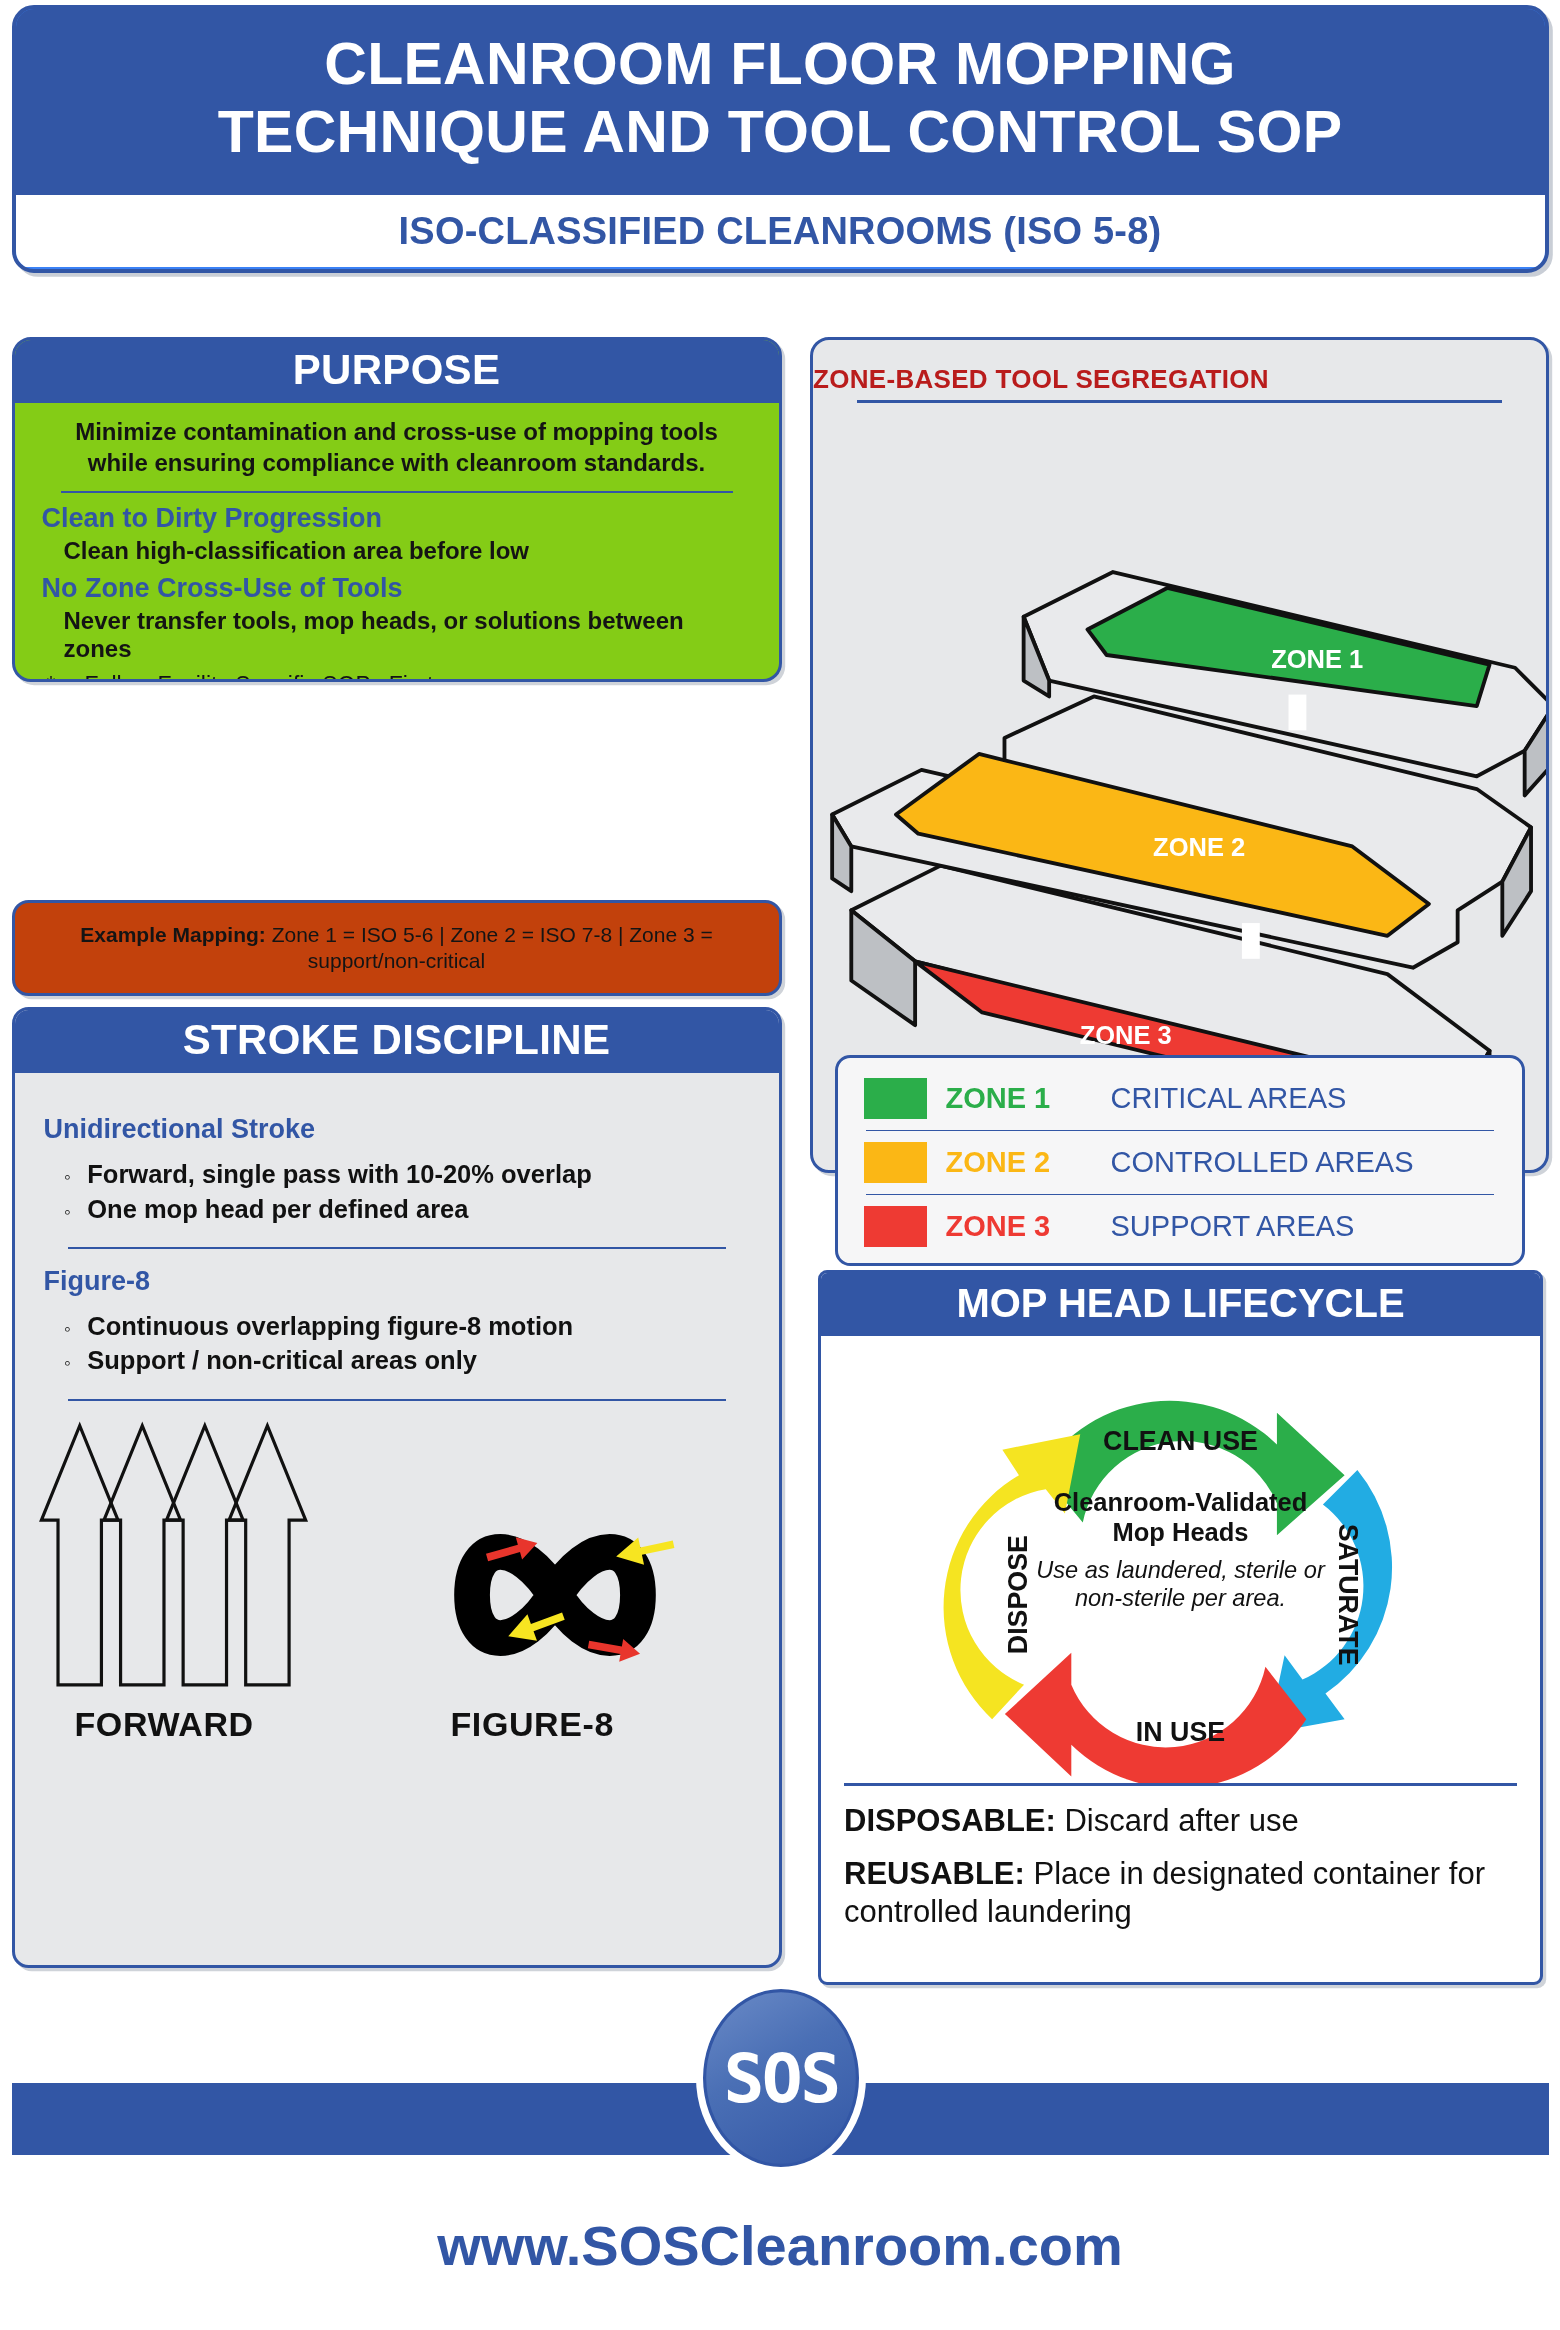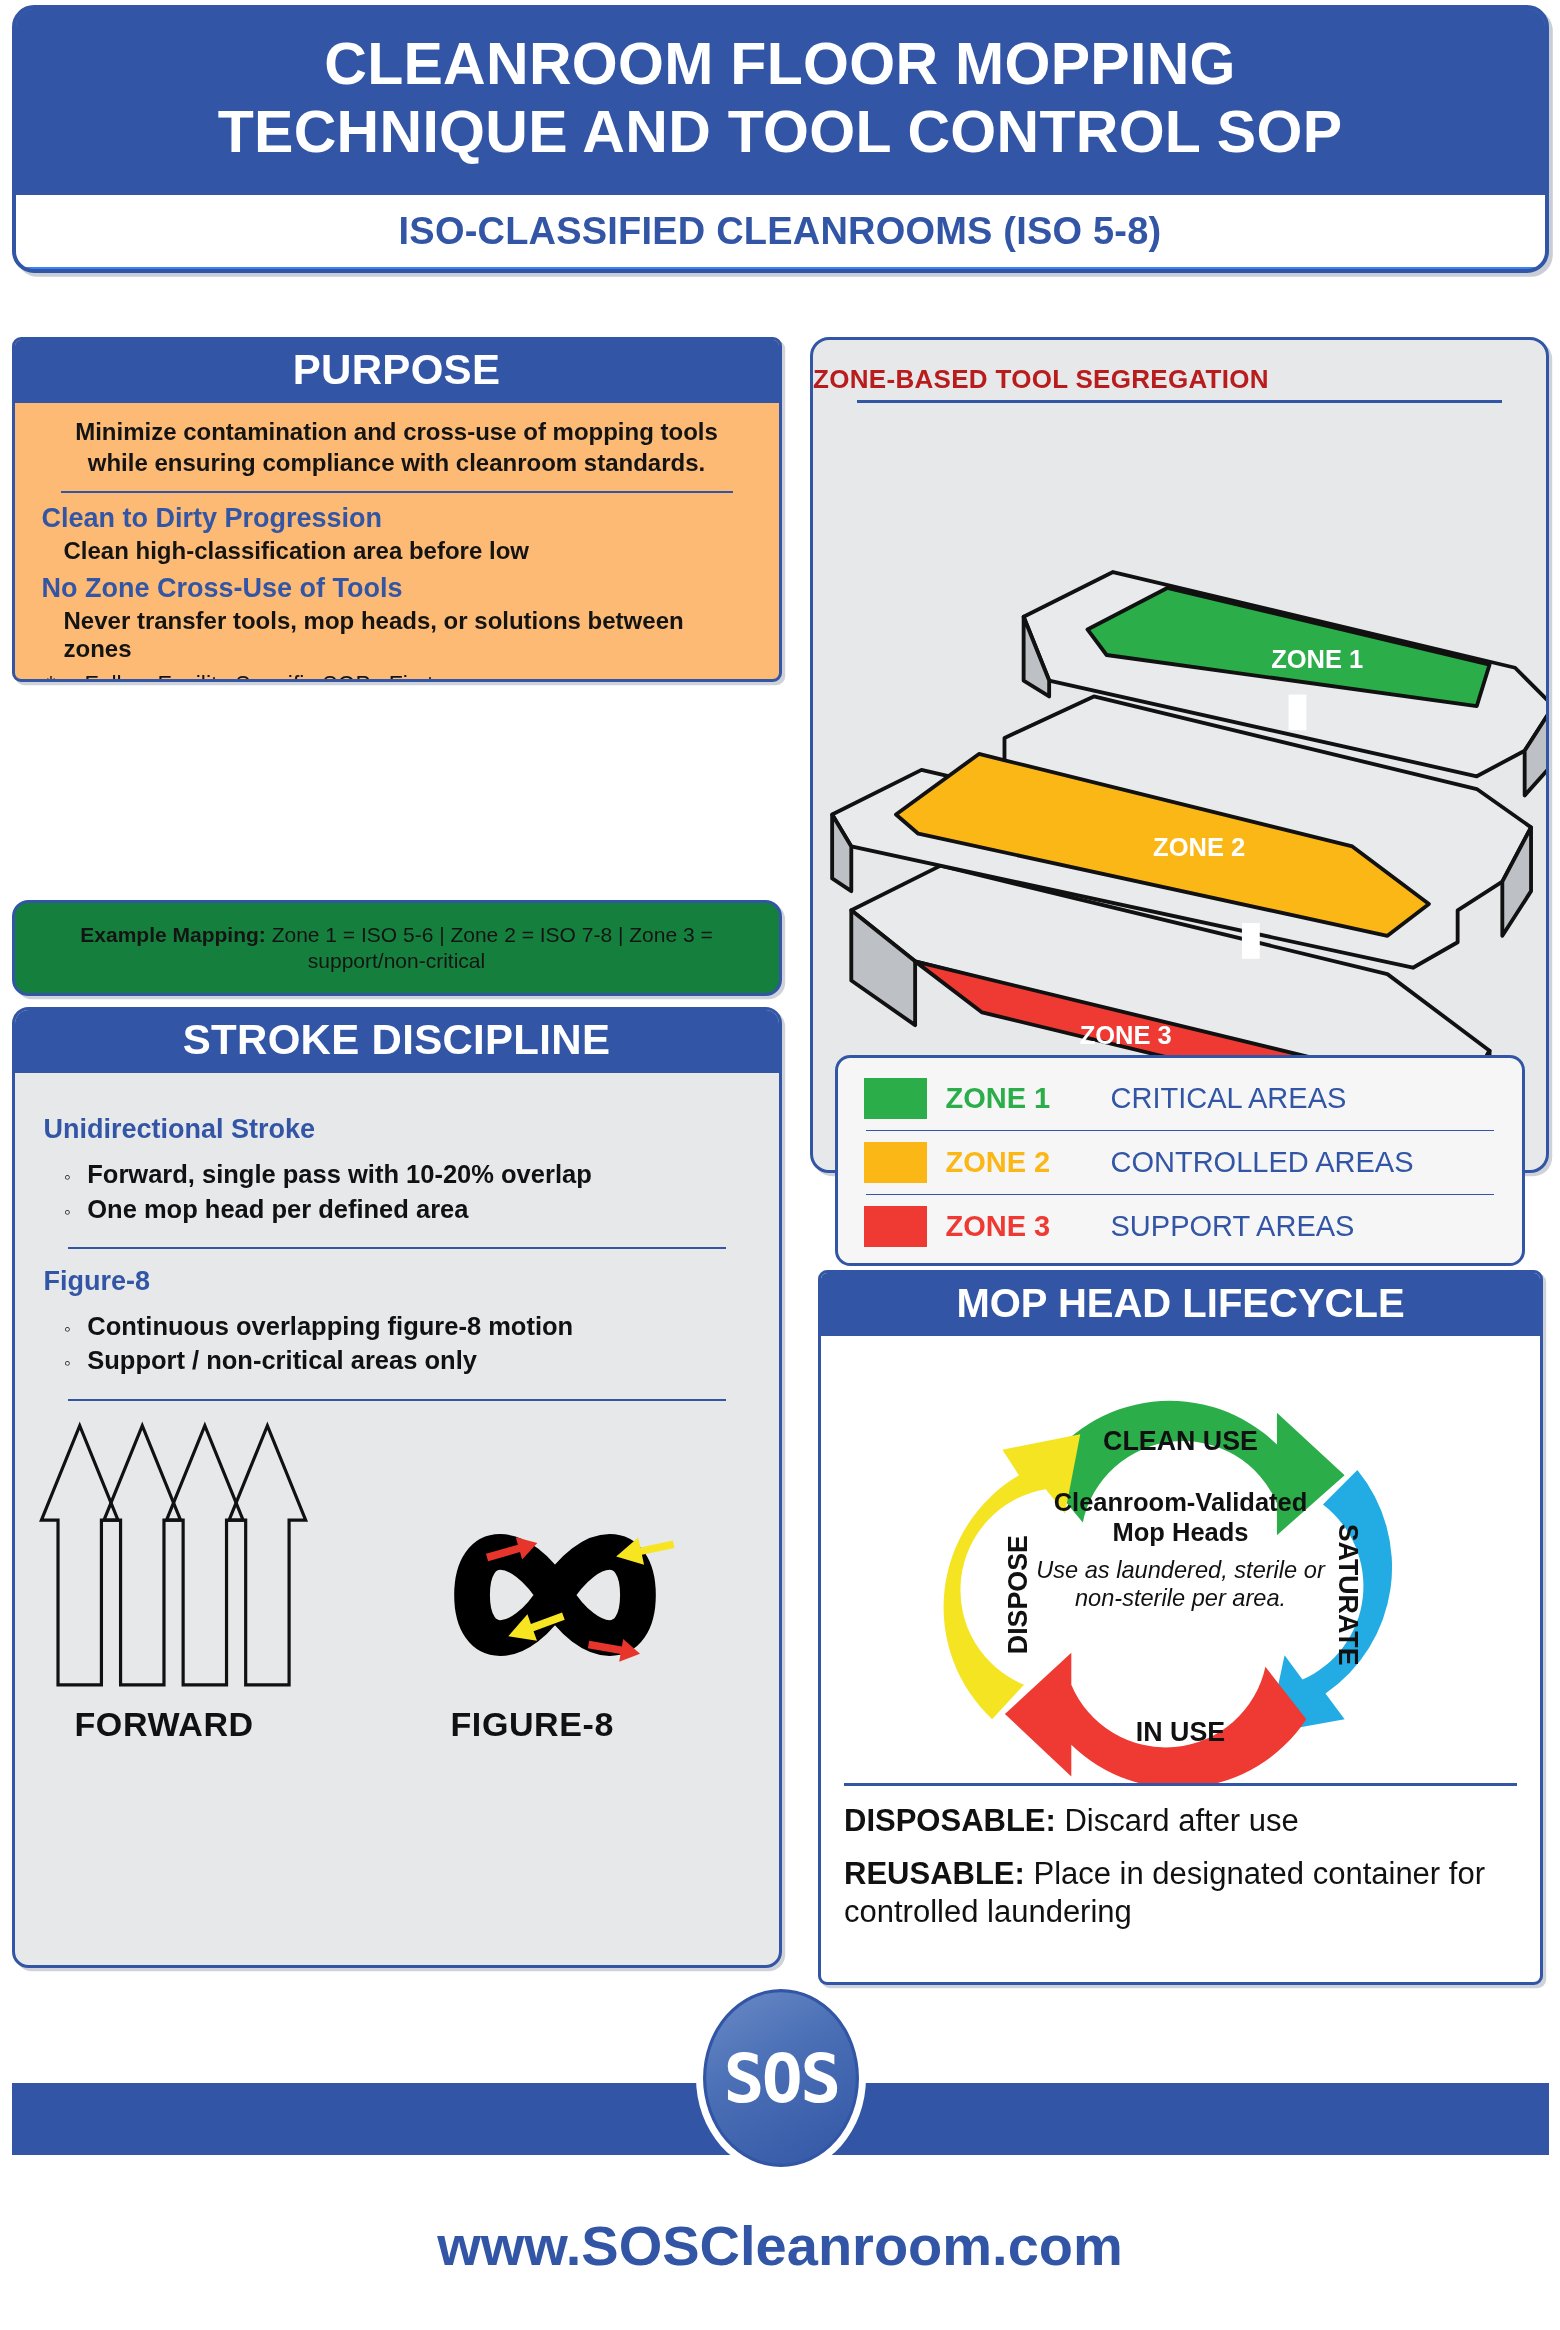--- a/index.html
+++ b/index.html
@@ -52,22 +52,22 @@
     text-align: center;
     letter-spacing: 0.2px;
   }
 
   
   .purpose-card {
     position: absolute;
     left: 11.5px; top: 337px;
     width: 770px; height: 345px;
     border: 3.8px solid #3256A5;
-    border-radius: 9px;
-    background: #fdba74;
+    border-radius: 19px;
+    background: #84cc16;
     overflow: hidden;
     box-shadow: 3.2px 3.2px 0 0 #cfd3d9;
   }
   .card-header {
     background: #3256A5;
     color: #ffffff;
     font-size: 42px;
     font-weight: bold;
     text-align: center;
     padding: 6.4px 0 9px;
@@ -107,21 +107,21 @@
     color: #141414;
     margin: 7.7px 0 0 5.1px;
   }
 
   .example-card {
     position: absolute;
     left: 11.5px; top: 900px;
     width: 770px; height: 96px;
     border: 3.8px solid #3256A5;
     border-radius: 16.6px;
-    background: #15803d;
+    background: #c2410c;
     display: flex; align-items: center; justify-content: center;
     padding: 0 18px;
     box-shadow: 3.2px 3.2px 0 0 #cfd3d9;
   }
   .example-text {
     font-size: 21px;
     color: #141414;
     text-align: center;
     line-height: 1.25;
   }

